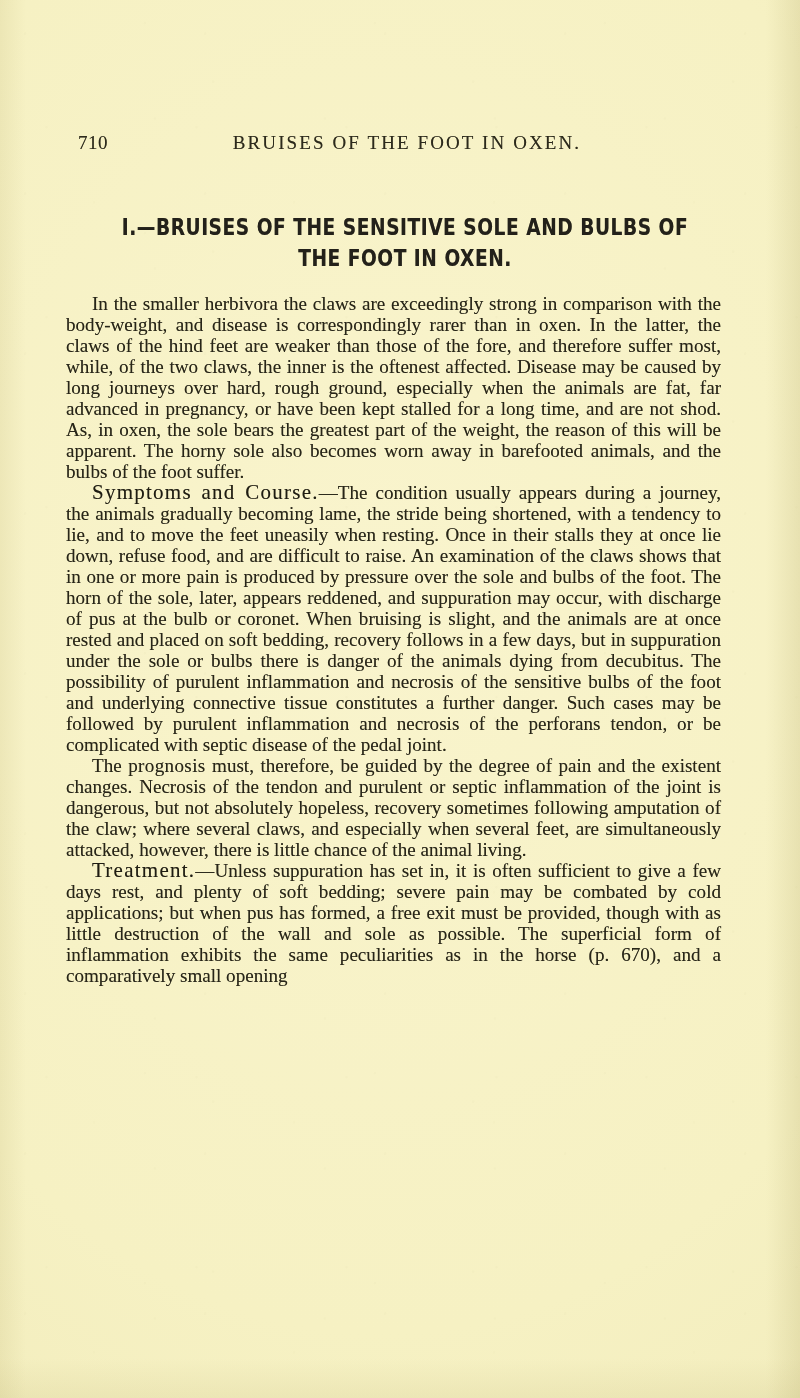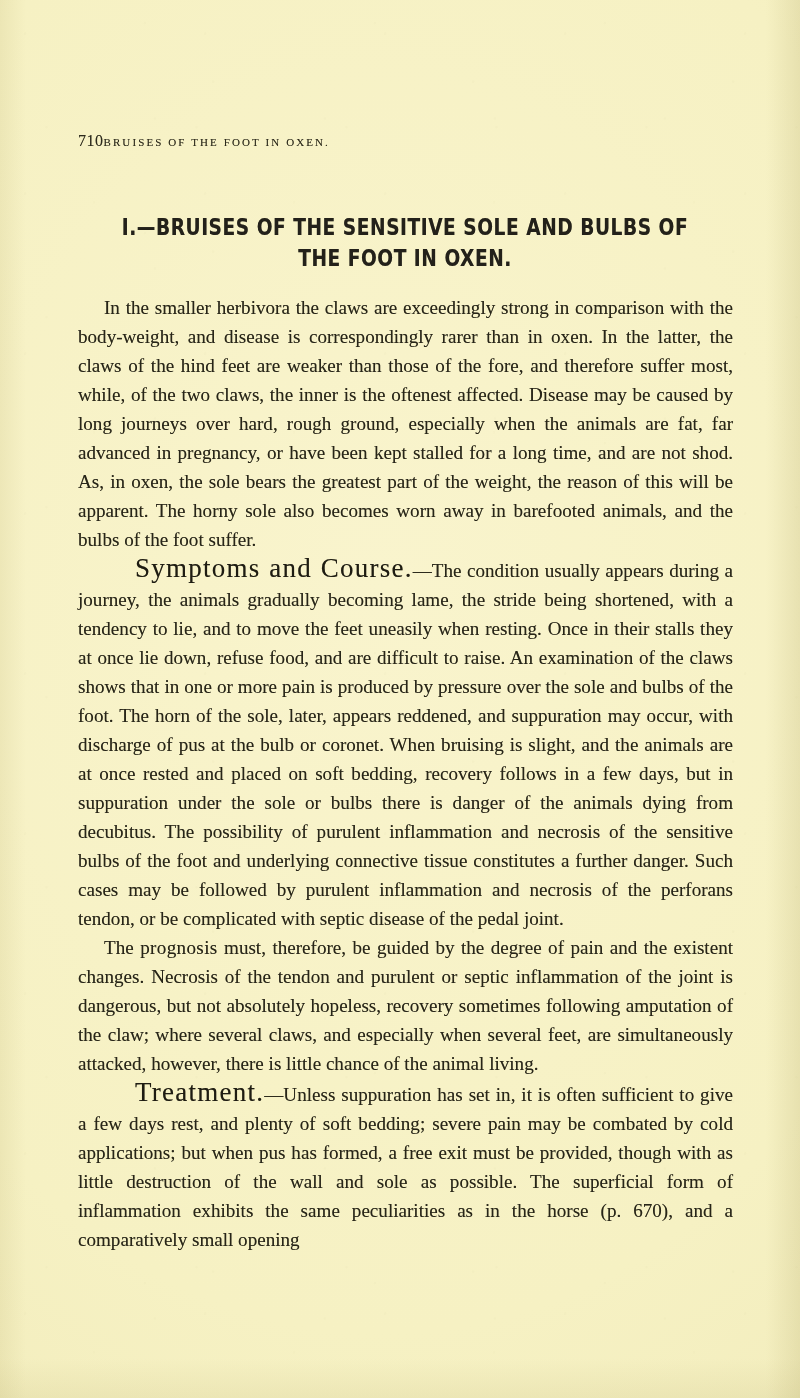--- a/index.html
+++ b/index.html
@@ -52,28 +52,28 @@
   
   .running-head {
     position: absolute;
     top: 132px;
     left: 78px;
     width: 654px;
     display: flex;
     align-items: baseline;
   }
   .folio {
-    font-size: 16px;
+    font-size: 19px;
     letter-spacing: .5px;
     color: #2c2a1c;
   }
   .head-title {
     flex: 1;
-    text-align: left;
-    font-size: 11px;
+    text-align: center;
+    font-size: 19px;
     letter-spacing: 2.1px;
     color: #2c2a1c;
     padding-right: 26px;
     white-space: nowrap;
   }
 
   
   .section-title {
     position: absolute;
     top: 196px;
@@ -88,38 +88,37 @@
     color: #23211a;
     transform: scaleX(0.88);
     transform-origin: center top;
   }
   .section-title .ttl-line { display: block; }
 
   
   .body-text {
     position: absolute;
     top: 293px;
-    left: 78px;
+    left: 66px;
     width: 655px;
     font-size: 19.1px;
-    line-height: 29px;
+    line-height: 21px;
     text-align: justify;
     text-justify: inter-word;
     color: #272518;
     hyphens: none;
   }
   .body-text p {
     margin: 0;
     text-indent: 26px;
   }
   .run-in {
-    font-size: 27px;
+    font-size: 21px;
     letter-spacing: 1.25px;
     color: #1e1c12;
-    margin-left: 31px;
   }
   .bold-inline {
     font-weight: normal;
     letter-spacing: .35px;
   }
   
   .body-text, .running-head, .section-title {
     text-shadow: 0 0 .55px rgba(40,36,18,.40);
   }
 </style>

